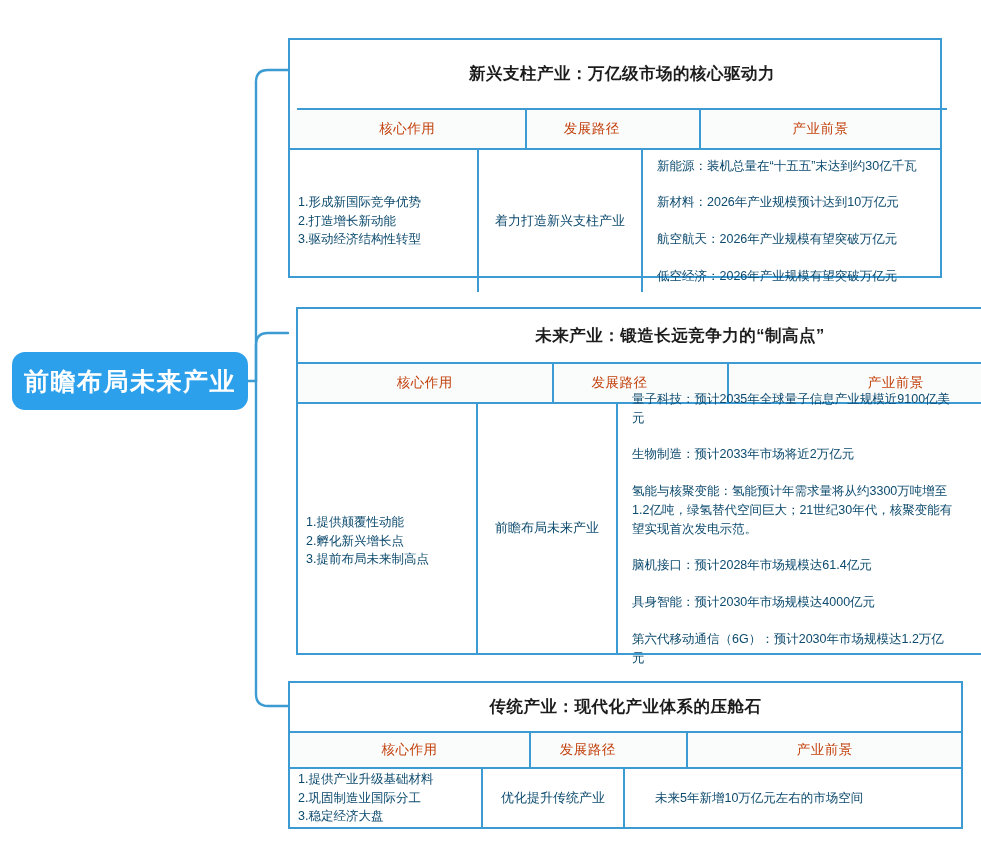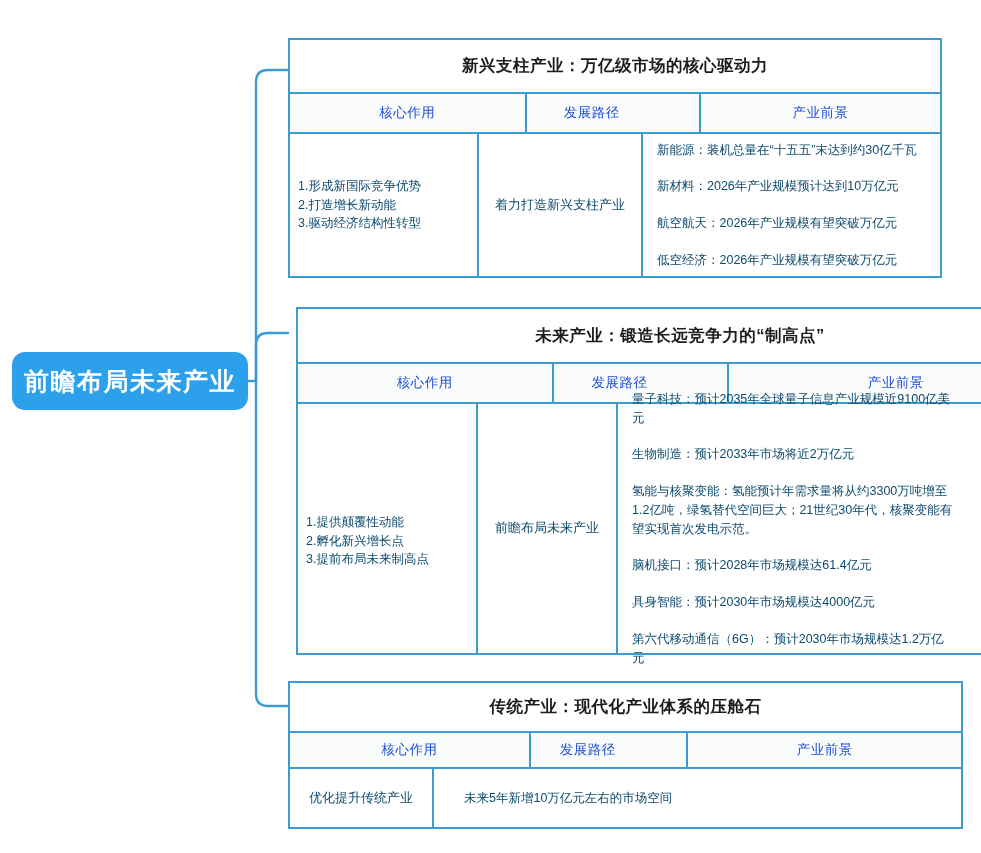--- a/index.html
+++ b/index.html
@@ -89,21 +89,21 @@
     width: 100%;
     border-bottom: 2px solid #3d9bd4;
     background: #fafbfb;
   }
   .head-cell {
     box-sizing: border-box;
     display: flex;
     align-items: center;
     justify-content: center;
     font-size: 13.5px;
-    color: #1d4ed8;
+    color: #c2410c;
     letter-spacing: 0.5px;
     white-space: nowrap;
     margin-left: 42px;
   }
   .head-cell + .head-cell {
     border-left: 2px solid #3d9bd4;
   }
 
   .body-row {
     box-sizing: border-box;
@@ -152,21 +152,21 @@
   .cell-prospect .prospect-item {
     font-size: 12.5px;
     line-height: 1.5;
     margin: 9px 0;
   }
   .cell-prospect .prospect-item:first-child { margin-top: 4px; }
   .cell-prospect .prospect-item:last-child  { margin-bottom: 4px; }
 
   
   #branch-0 { left: 288px; top: 38px;  width: 654px; height: 240px; }
-  #branch-0 .title-row { height: 54px; }
+  #branch-0 .title-row { height: 70px; margin-left: 7px; }
   #branch-0 .head-row   { height: 40px; }
   #branch-0 .body-row   { height: 142px; }
   #branch-0 .c0 { width: 187px; }
   #branch-0 .c1 { width: 164px; }
   #branch-0 .c2 { width: 299px; }
 
   #branch-1 { left: 296px; top: 307px; width: 768px; height: 348px; }
   #branch-1 .title-row { height: 55px; }
   #branch-1 .head-row   { height: 40px; }
   #branch-1 .body-row   { height: 249px; }
@@ -263,20 +263,25 @@
   <div class="branch" id="branch-2">
     <div class="title-row">
       <div class="branch-title">传统产业：现代化产业体系的压舱石</div>
     </div>
     <div class="head-row">
       <div class="head-cell c0">核心作用</div>
       <div class="head-cell c1">发展路径</div>
       <div class="head-cell c2">产业前景</div>
     </div>
     <div class="body-row">
+      <div class="body-cell cell-roles c0">
+        <div class="line">1.提供产业升级基础材料</div>
+        <div class="line">2.巩固制造业国际分工</div>
+        <div class="line">3.稳定经济大盘</div>
+      </div>
       <div class="body-cell cell-path c1">
         <div class="line">优化提升传统产业</div>
       </div>
       <div class="body-cell cell-prospect c2">
         <div class="prospect-item">未来5年新增10万亿元左右的市场空间</div>
       </div>
     </div>
   </div>
 
 </div>

